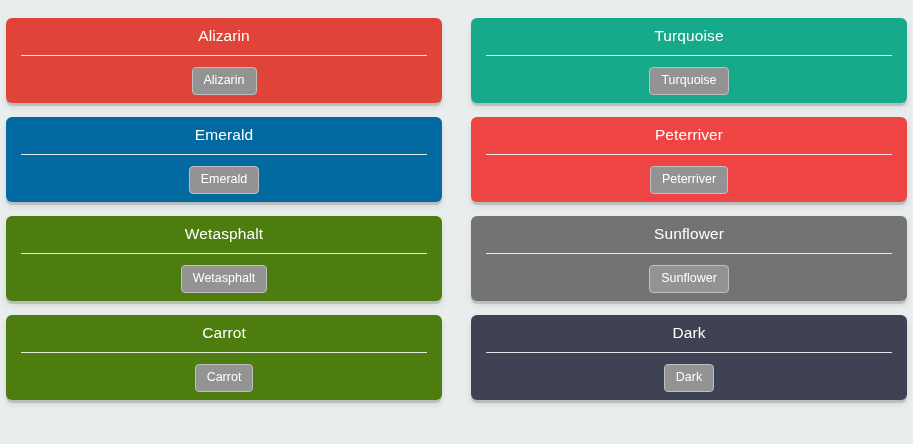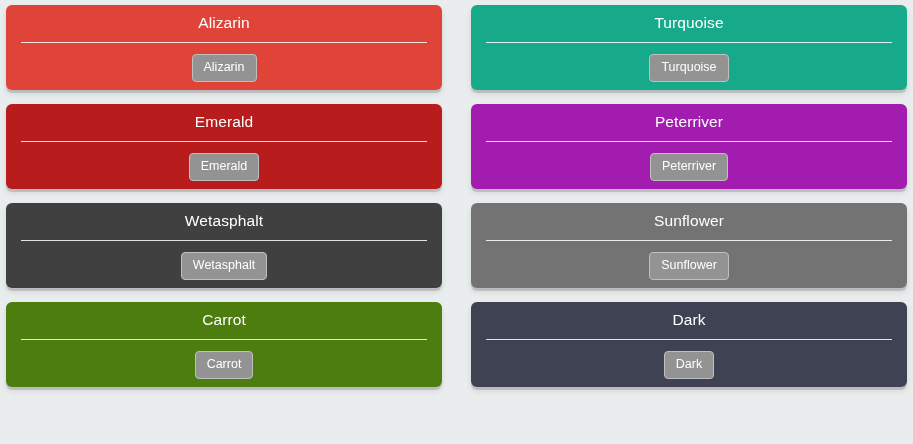--- a/index.html
+++ b/index.html
@@ -15,21 +15,21 @@
     background: #eaeded;
     font-family: "Liberation Sans", sans-serif;
     -webkit-font-smoothing: antialiased;
   }
 
   #grid {
     display: grid;
     grid-template-columns: 1fr 1fr;
     column-gap: 29px;
     row-gap: 14px;
-    padding: 5px 6px 0 6px;
+    padding: 18px 6px 0 6px;
     width: 913px;
   }
 
   .card {
     position: relative;
     border-radius: 6px;
     height: 85px;
     padding: 6px 14px 0 14px;
     box-shadow: 0 3px 0 rgba(0,0,0,0.13), 0 4px 6px rgba(0,0,0,0.10);
   }
@@ -79,31 +79,31 @@
     <div class="card" style="background: rgb(224, 67, 55);">
       <div class="card-title" style="color: rgb(255, 255, 255);">Alizarin</div>
       <hr class="card-rule">
       <div class="card-action-row"><button type="button" class="card-button" style="background: rgb(147, 147, 147); border-color: rgb(191, 191, 191); color: rgb(255, 255, 255);">Alizarin</button></div>
     </div>
     <div class="card" style="background: rgb(22, 169, 138); border-radius: 6px;">
       <div class="card-title" style="color: rgb(255, 255, 255);">Turquoise</div>
       <hr class="card-rule">
       <div class="card-action-row"><button type="button" class="card-button" style="background: rgb(147, 147, 147); border-color: rgb(191, 191, 191); color: rgb(255, 255, 255);">Turquoise</button></div>
     </div>
-    <div class="card" style="background: #b91c1c;">
+    <div class="card" style="background: #0369a1;">
       <div class="card-title" style="color: rgb(255, 255, 255);">Emerald</div>
       <hr class="card-rule">
       <div class="card-action-row"><button type="button" class="card-button" style="background: rgb(147, 147, 147); border-color: rgb(191, 191, 191); color: rgb(255, 255, 255);">Emerald</button></div>
     </div>
-    <div class="card" style="background: #a21caf;">
+    <div class="card" style="background: #ef4444;">
       <div class="card-title" style="color: rgb(255, 255, 255);">Peterriver</div>
       <hr class="card-rule">
       <div class="card-action-row"><button type="button" class="card-button" style="background: rgb(147, 147, 147); border-color: rgb(191, 191, 191); color: rgb(255, 255, 255);">Peterriver</button></div>
     </div>
-    <div class="card" style="background: #404040;">
+    <div class="card" style="background: #4d7c0f;">
       <div class="card-title" style="color: rgb(255, 255, 255);">Wetasphalt</div>
       <hr class="card-rule">
       <div class="card-action-row"><button type="button" class="card-button" style="background: rgb(147, 147, 147); border-color: rgb(191, 191, 191); color: rgb(255, 255, 255);">Wetasphalt</button></div>
     </div>
     <div class="card" style="background: #737373;">
       <div class="card-title" style="color: rgb(255, 255, 255);">Sunflower</div>
       <hr class="card-rule">
       <div class="card-action-row"><button type="button" class="card-button" style="background: rgb(147, 147, 147); border-color: rgb(191, 191, 191); color: rgb(255, 255, 255);">Sunflower</button></div>
     </div>
     <div class="card" style="background: #4d7c0f;">

